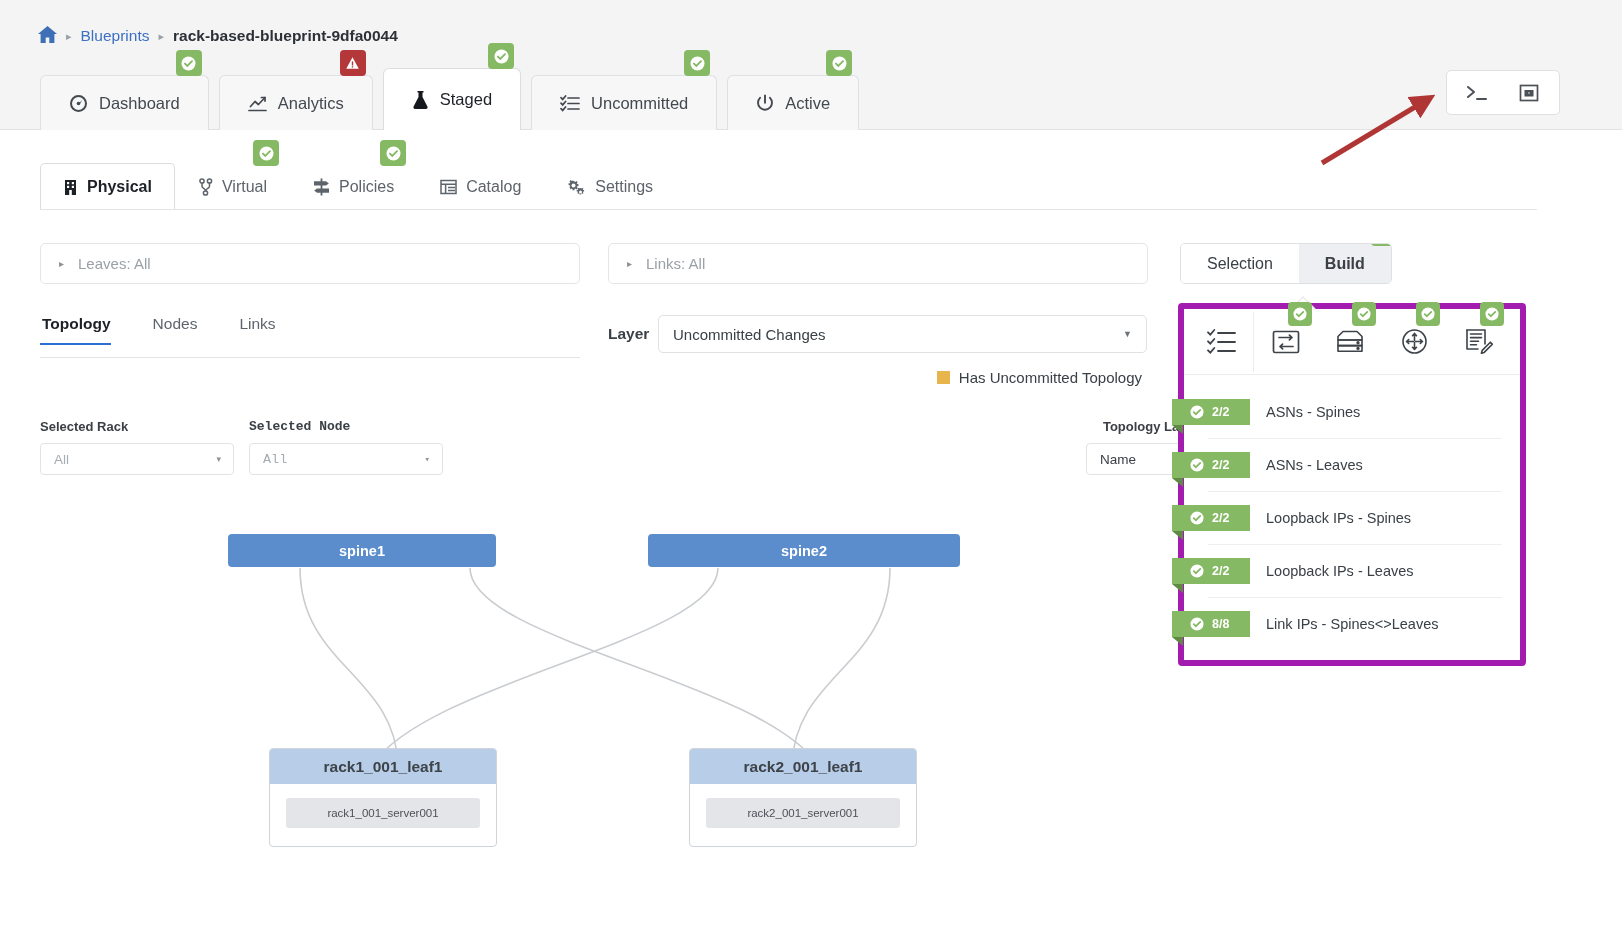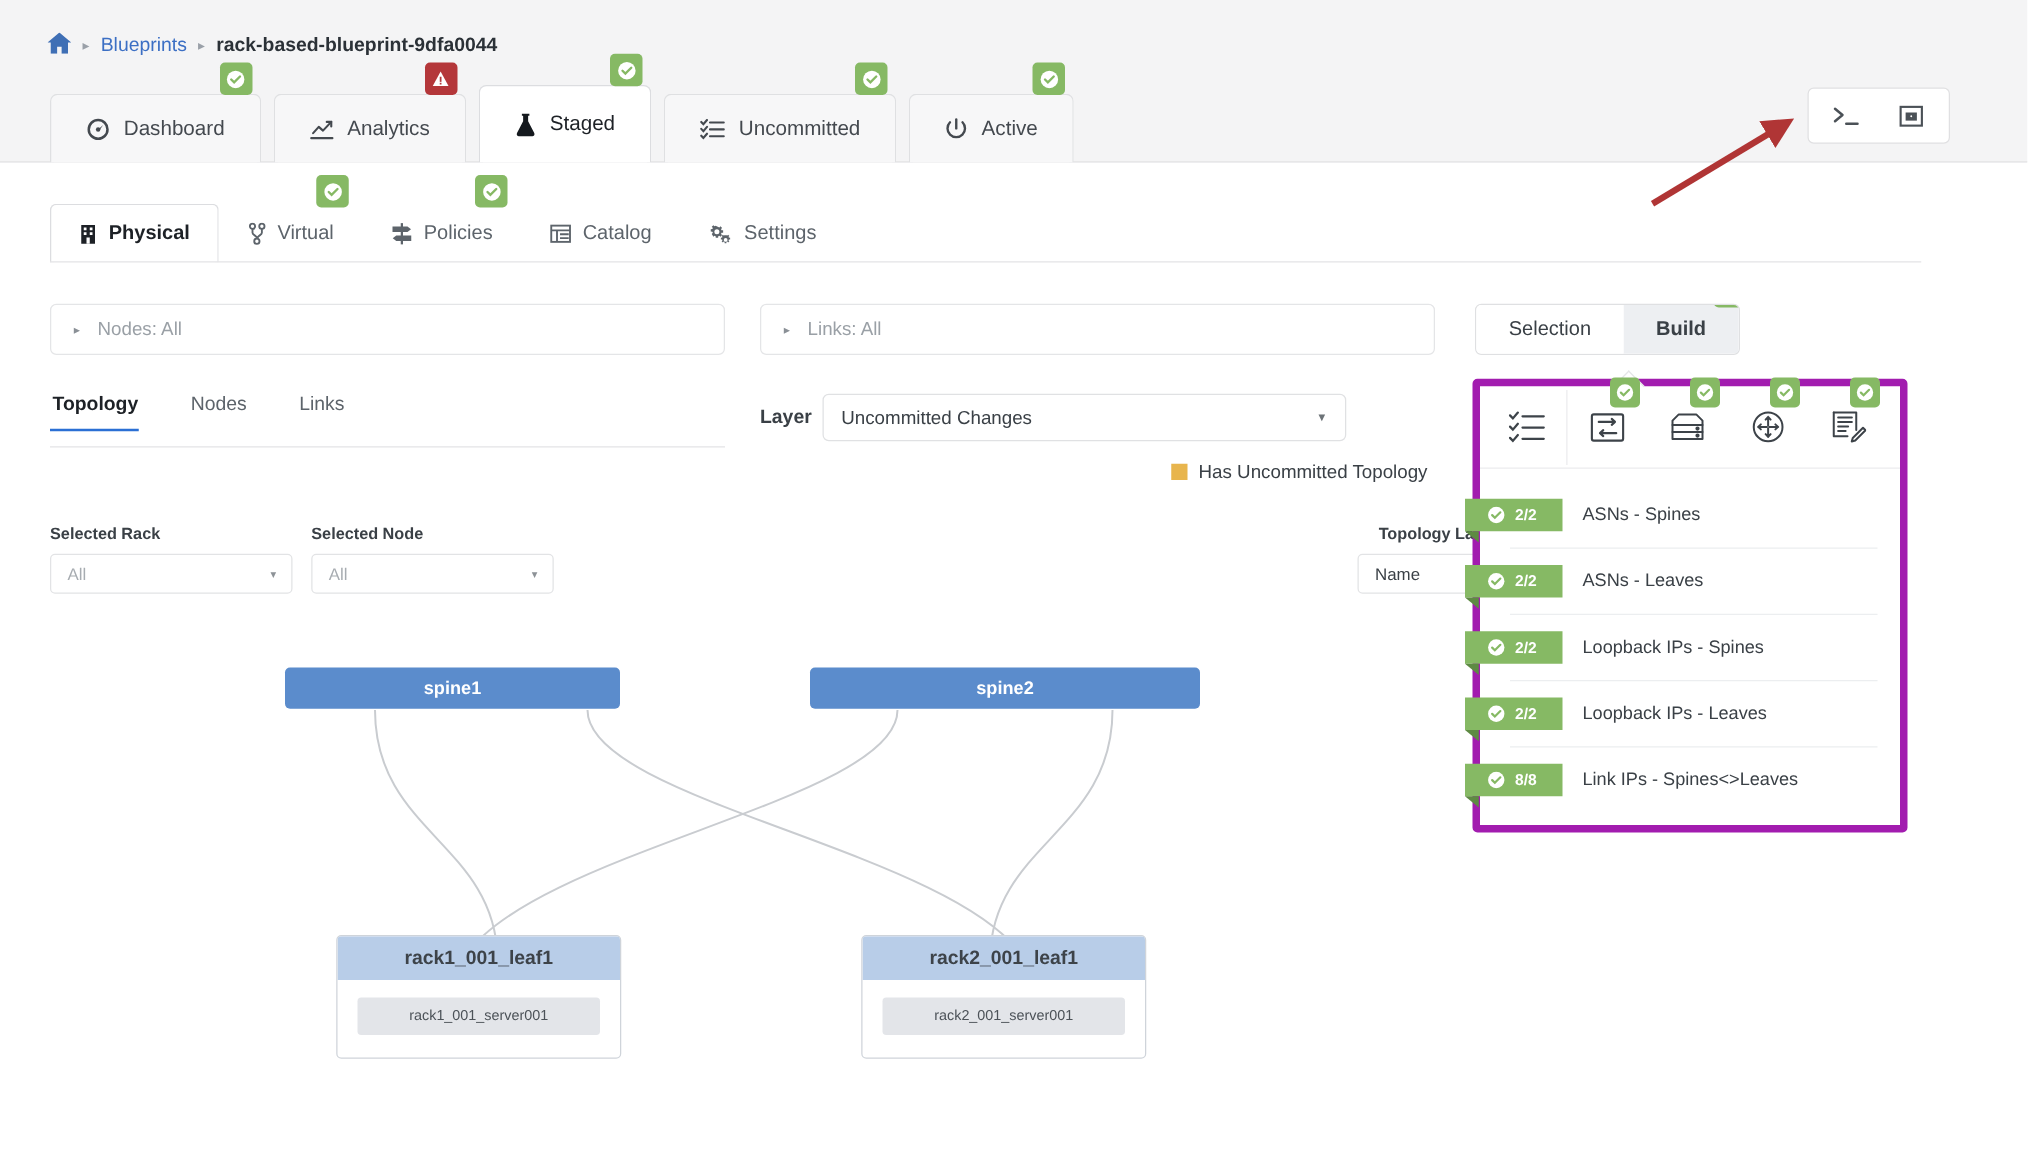--- a/index.html
+++ b/index.html
@@ -101,21 +101,21 @@
   }
   .toptab.active{ color:#1d2126; font-weight:bold; }
   .toptab.active::after{
     content:""; position:absolute; left:0; right:18px; bottom:0; height:2.5px; background:#2b6fd4;
   }
   .toptabs-rule{ position:absolute; left:40px; top:357px; width:540px; height:1px; background:#e3e4e6; }
 
   
   .layer-label{ position:absolute; left:608px; top:325px; font-size:15.5px; font-weight:bold; color:#3a4046; }
   .layer-select{
-    position:absolute; left:658px; top:315px; width:419px; height:38px;
+    position:absolute; left:658px; top:315px; width:489px; height:38px;
     border:1px solid #e0e1e3; border-radius:5px; background:#fff;
     display:flex; align-items:center; padding:0 14px; font-size:15px; color:#3a4046; cursor:pointer;
   }
   .layer-select .sel-caret{ position:absolute; right:14px; color:#6d7378; font-size:9px; }
 
   
   .legend{
     position:absolute; right:480px; top:369px; display:flex; align-items:center; gap:9px;
     font-size:15px; color:#3a4046;
   }
@@ -124,21 +124,21 @@
   
   .sel-group{ position:absolute; }
   .sel-label{ font-size:13px; font-weight:bold; color:#3a4046; margin-bottom:9px; }
   .sel-box{
     width:194px; height:32px; border:1px solid #e2e3e5; border-radius:4px; background:#fff;
     display:flex; align-items:center; padding:0 13px; font-size:13.5px; color:#a7acb1;
     position:relative; cursor:pointer;
   }
   .sel-box .sel-caret{ position:absolute; right:12px; color:#8d9297; font-size:9px; }
   #sel-rack{ left:40px; top:419px; }
-  #sel-node{ left:249px; top:419px; }
+  #sel-node{ left:249px; top:419px;font-family:Liberation Mono, monospace; }
 
   #topology-label-group{ right:424px; top:419px; text-align:right; }
   #topology-label-group .sel-box{ width:112px; color:#3a4046; text-align:left; }
 
   
   .topo{ position:absolute; left:0; top:490px; width:1160px; height:400px; }
   .node-spine{
     position:absolute; height:33px; border-radius:4px; background:#5b8ccc;
     display:flex; align-items:center; justify-content:center;
     color:#ffffff; font-size:14.5px; font-weight:bold; cursor:pointer;
@@ -411,21 +411,21 @@
         </svg>
       </span>
       <span>Settings</span>
     </div>
 
   </div>
   <div class="subtabs-rule"></div>
 
   <div class="filterbar" id="nodes-filter">
     <span class="caret">▸</span>
-    <span>Nodes: All</span>
+    <span>Leaves: All</span>
   </div>
   <div class="filterbar" id="links-filter">
     <span class="caret">▸</span>
     <span>Links: All</span>
   </div>
 
   <div class="toptabs">
     <div class="toptab active">Topology</div>
     <div class="toptab">Nodes</div>
     <div class="toptab">Links</div>

